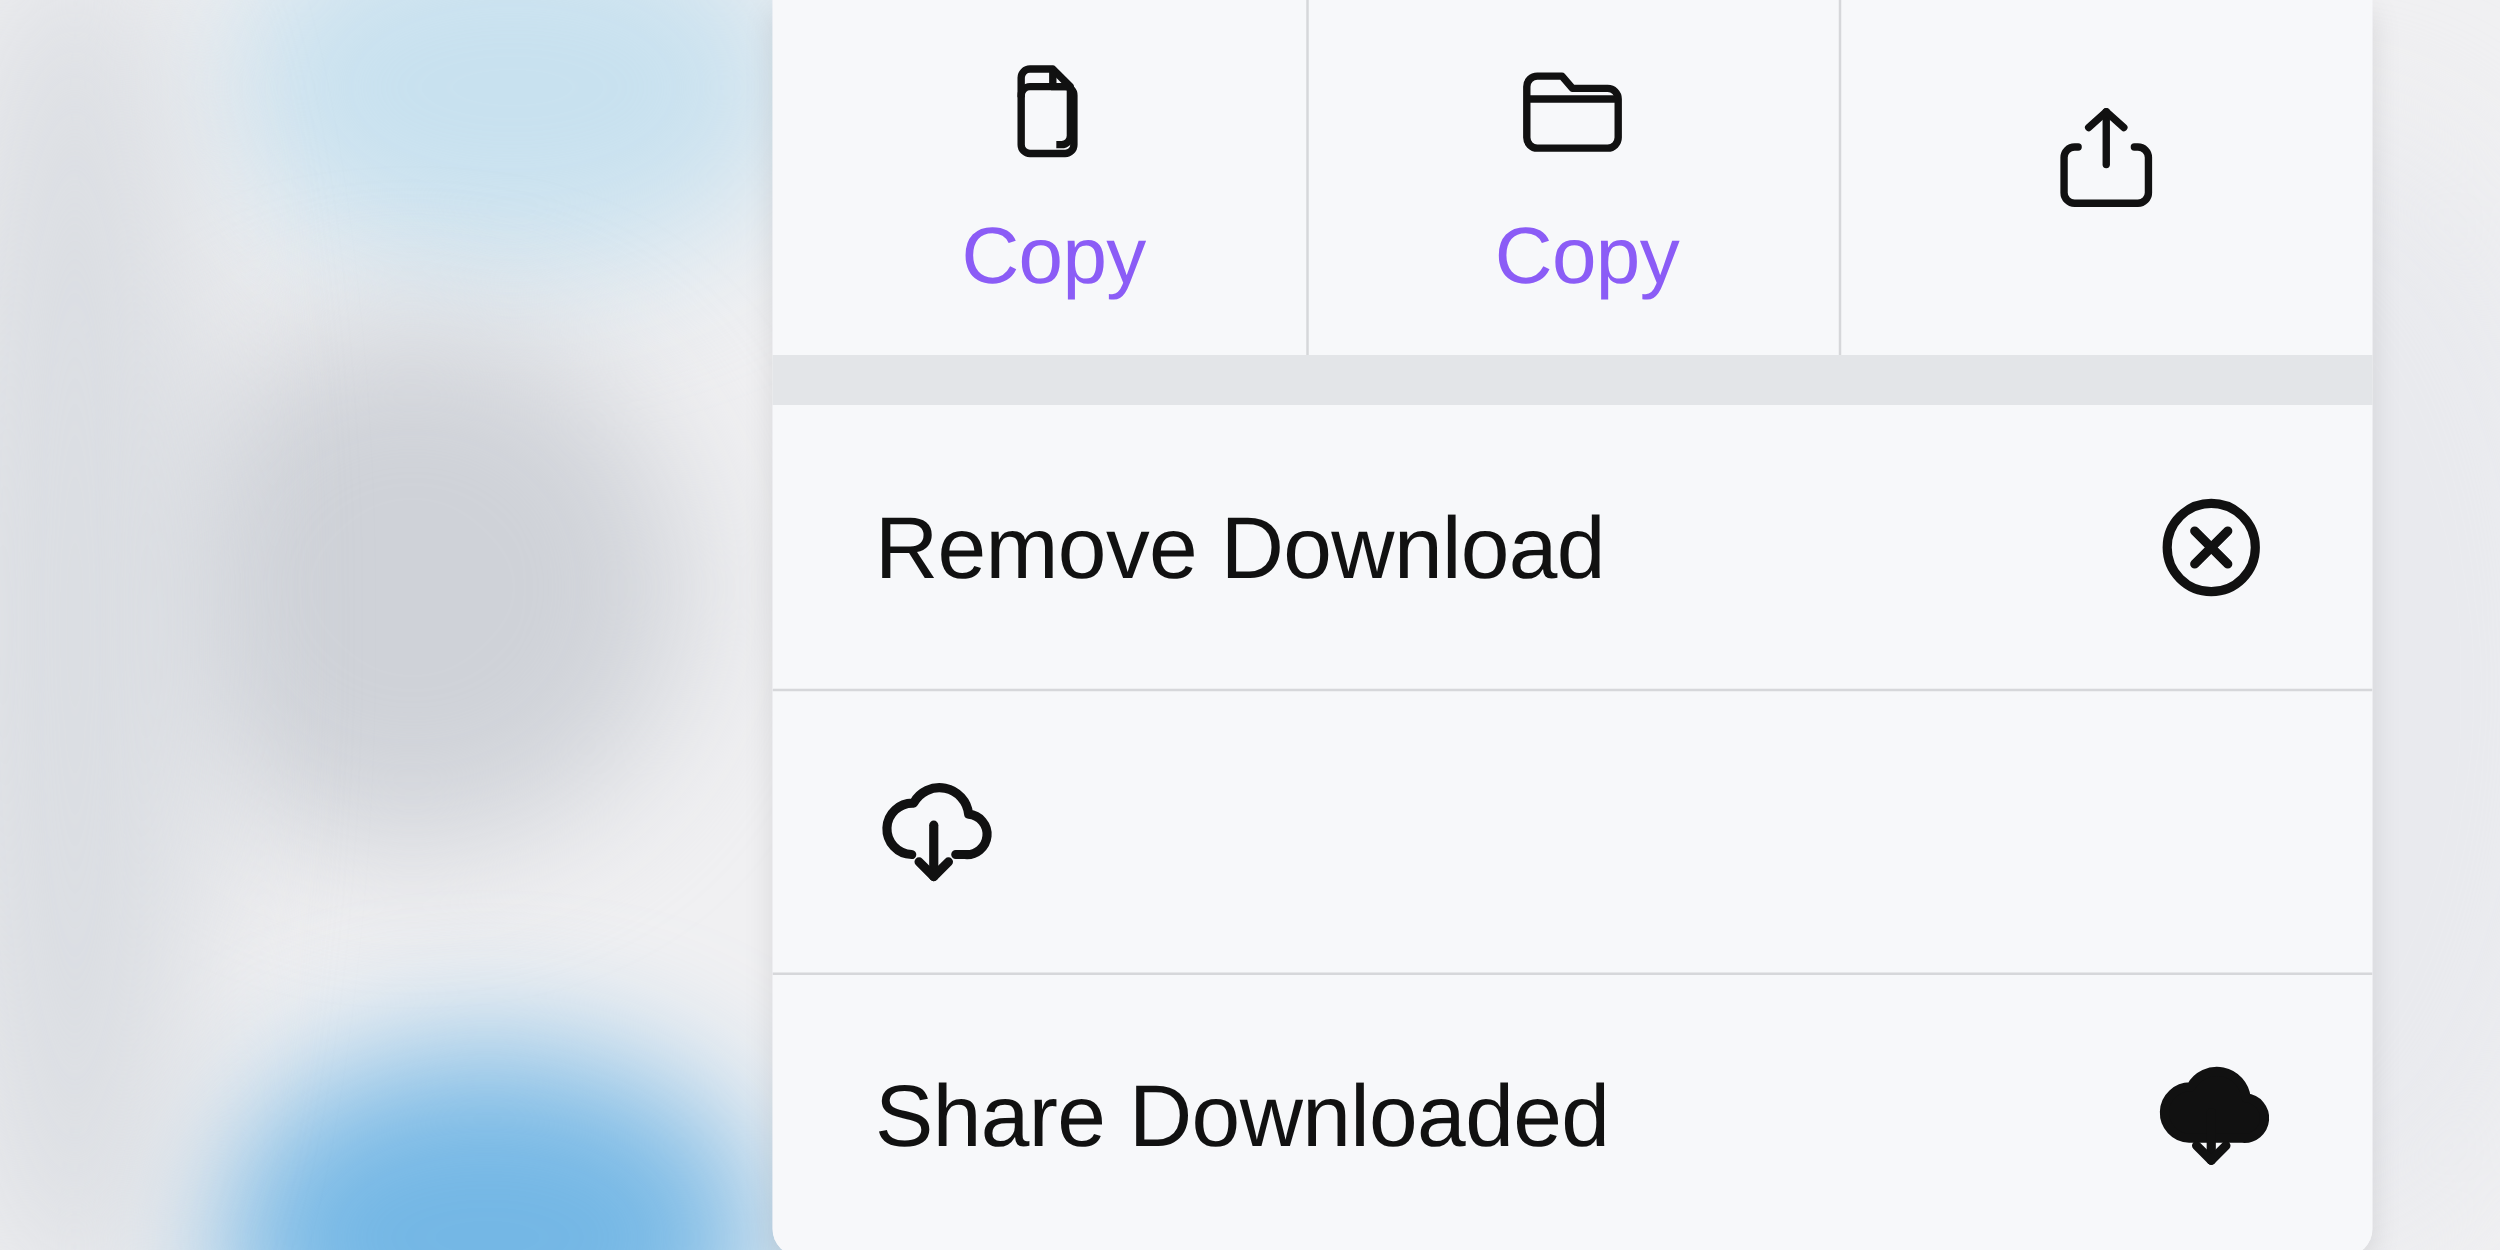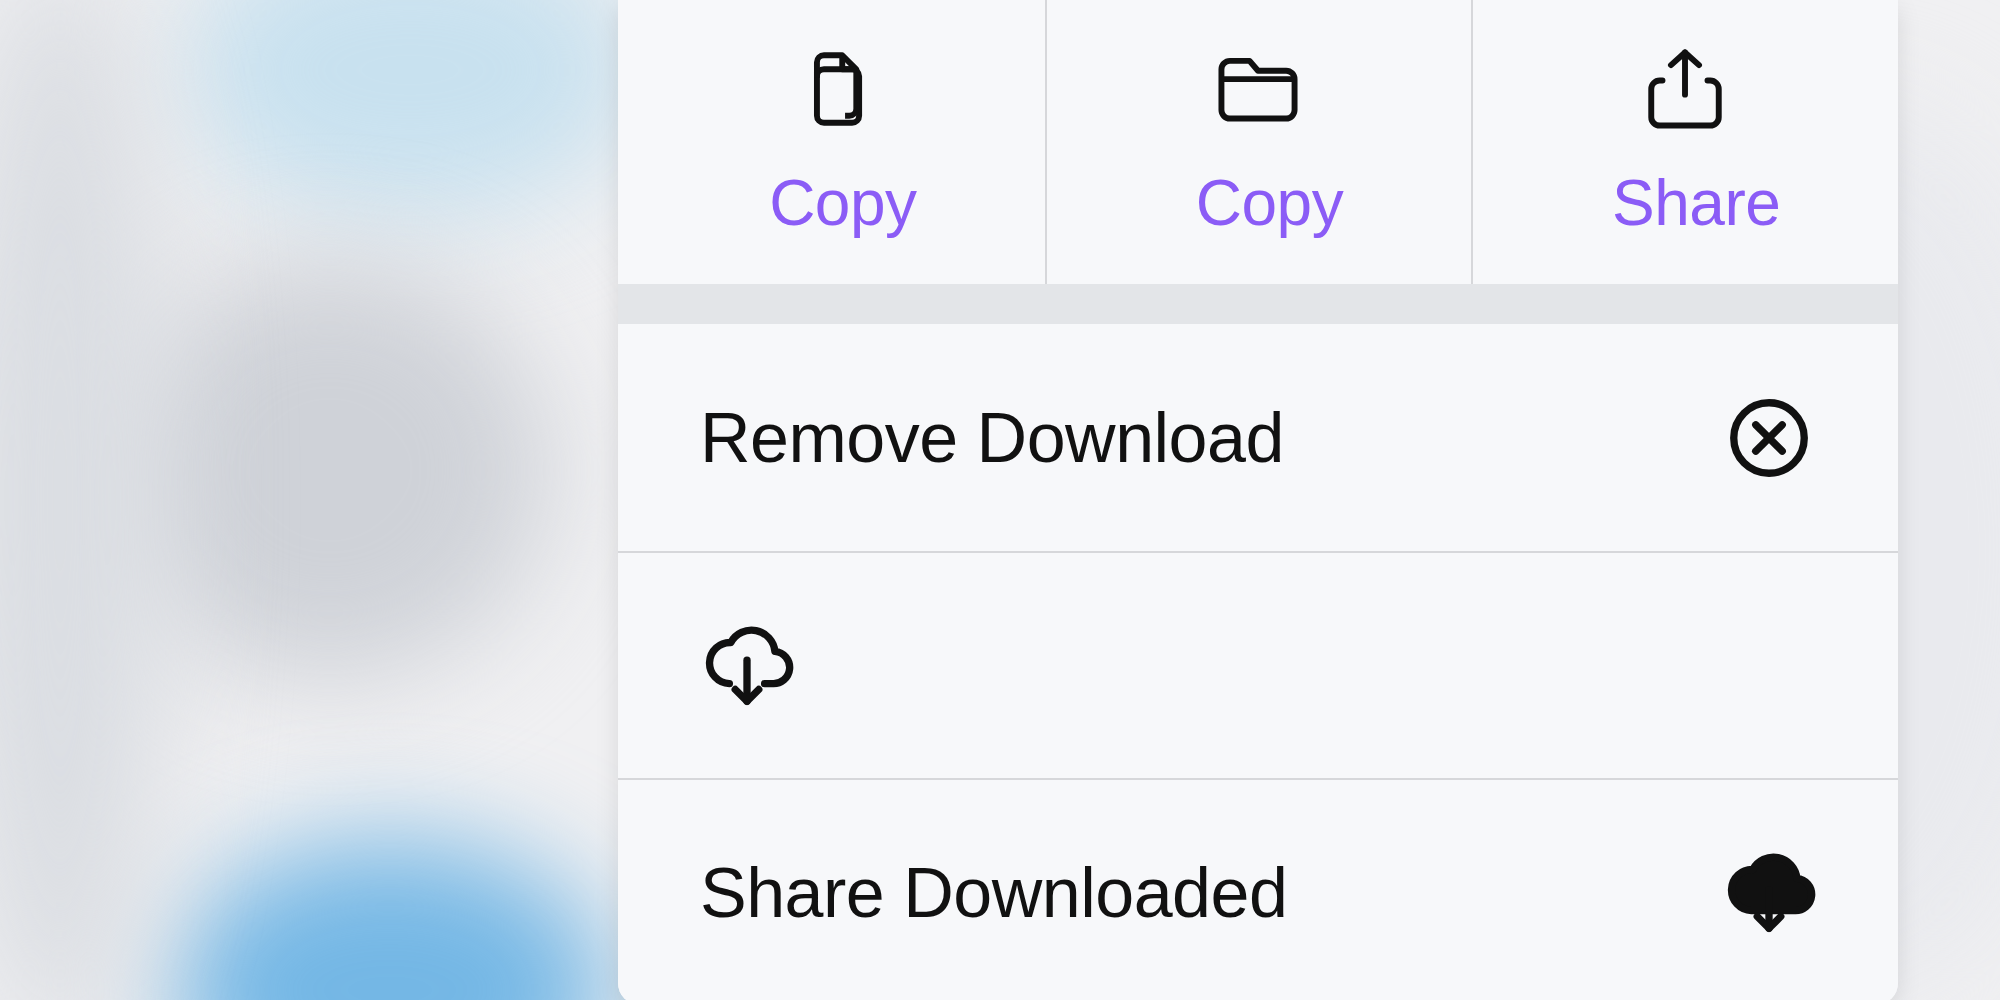--- a/index.html
+++ b/index.html
@@ -146,21 +146,20 @@
     </div>
 
     <div class="top-action">
       <span class="icon">
         <svg viewBox="0 0 64 64" fill="none" stroke="#111" stroke-width="4.2" stroke-linecap="round" stroke-linejoin="round">
           <path d="M32 6 v30"></path>
           <path d="M22 15 32 6 42 15"></path>
           <path d="M16 26 h-2 a6 6 0 0 0-6 6 v20 a6 6 0 0 0 6 6 h36 a6 6 0 0 0 6-6 V32 a6 6 0 0 0-6-6 h-2"></path>
         </svg>
       </span>
-      <span class="lbl">Share</span>
     </div>
 
   </div>
 
   <div class="big-sep"></div>
 
   <div class="row">
     <span class="txt">Remove Download</span>
     <span class="icon">
       <svg viewBox="0 0 64 64" fill="none" stroke="#111" stroke-width="5" stroke-linecap="round">

